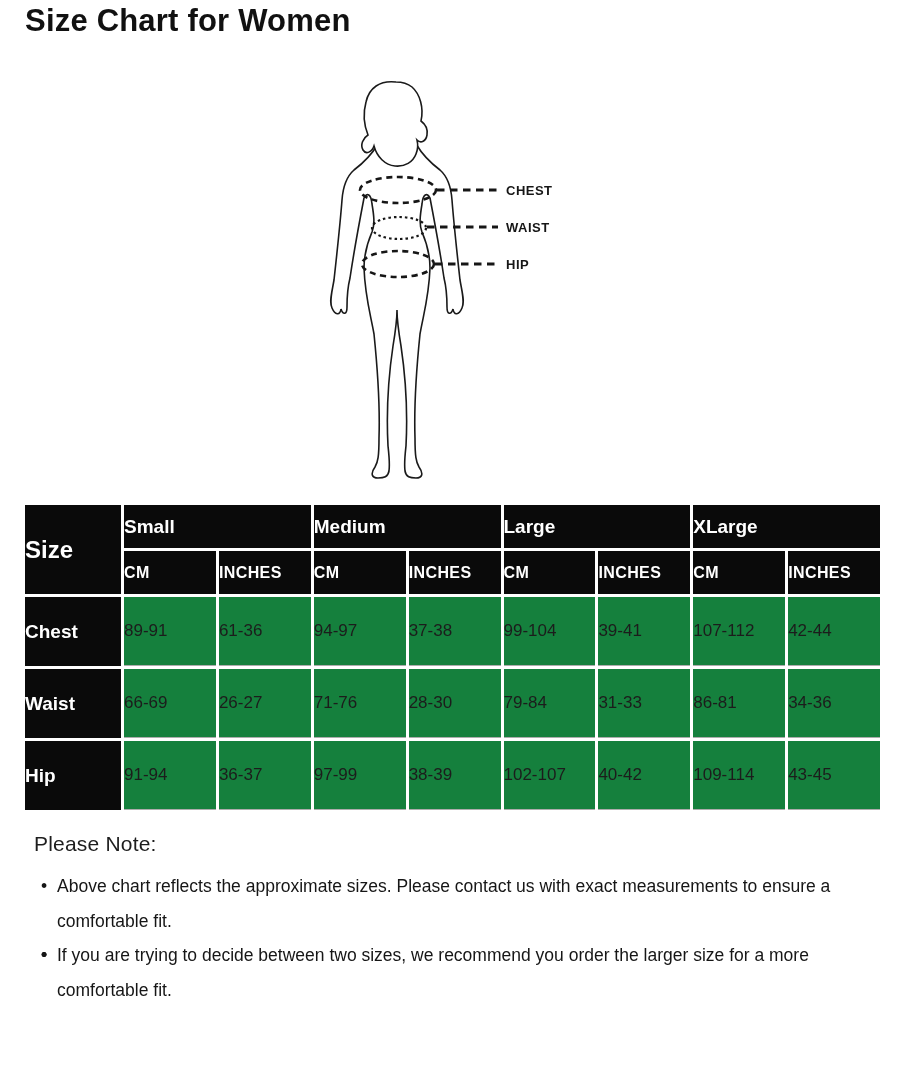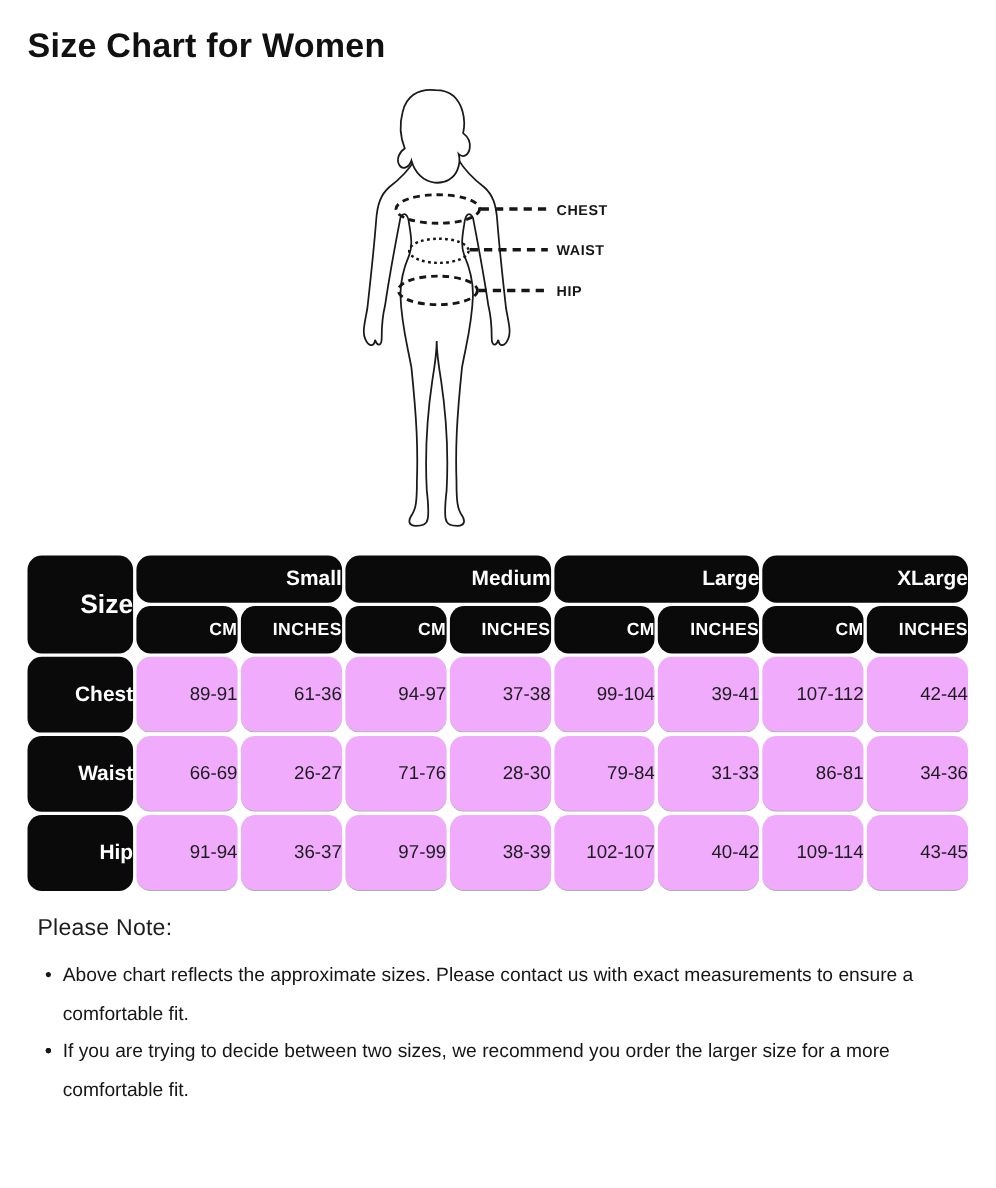--- a/index.html
+++ b/index.html
@@ -5,54 +5,53 @@
   * { margin: 0; padding: 0; box-sizing: border-box; }
   html, body { background: #ffffff; }
   body {
     width: 905px; height: 1080px;
     position: relative;
     font-family: "Liberation Sans", sans-serif;
     color: #1a1a1a;
     overflow: hidden;
   }
   .page-title {
-    position: absolute; left: 25px; top: 24px;
+    position: absolute; left: 25px; top: 3px;
     font-size: 31px; font-weight: bold; color: #111111;
     letter-spacing: 0.2px;
   }
   .figure-wrap {
     position: absolute; left: 320px; top: 78px;
     width: 260px; height: 402px;
   }
   .figure-wrap svg { display: block; }
   .measure-label {
     font-family: "Liberation Sans", sans-serif;
     font-weight: bold; font-size: 13px; fill: #161616;
     letter-spacing: 0.5px;
   }
   table.size-table {
     position: absolute; left: 22px; top: 502px;
     width: 861px;
     border-collapse: separate; border-spacing: 3px;
     table-layout: fixed;
   }
   .size-table th, .size-table td {
-    text-align: right; vertical-align: middle;
+    text-align: left; vertical-align: middle;
     overflow: hidden;
-    border-radius: 13px;
   }
   .size-table .hdr {
     background: #0a0a0a; color: #ffffff; font-weight: bold;
   }
   .size-table .group-hdr { font-size: 19px; height: 43px; }
   .size-table .unit-hdr  { font-size: 16px; height: 43px; letter-spacing: 0.4px; margin-left: 29px; }
   .size-table .corner-hdr { font-size: 24px; }
   .size-table .row-hdr { font-size: 19px; height: 69px; }
   .size-table td.val {
-    background: #f0abfc; color: #1c1c1c; font-size: 17px; height: 69px;
+    background: #15803d; color: #1c1c1c; font-size: 17px; height: 69px;
     border-bottom: 1px solid #adadad;
   }
   .notes {
     position: absolute; left: 34px; top: 832px; width: 848px;
   }
   .notes-heading {
     font-size: 21px; color: #1d1d1d; margin-bottom: 13px;
     letter-spacing: 0.2px;
   }
   .note-item {

